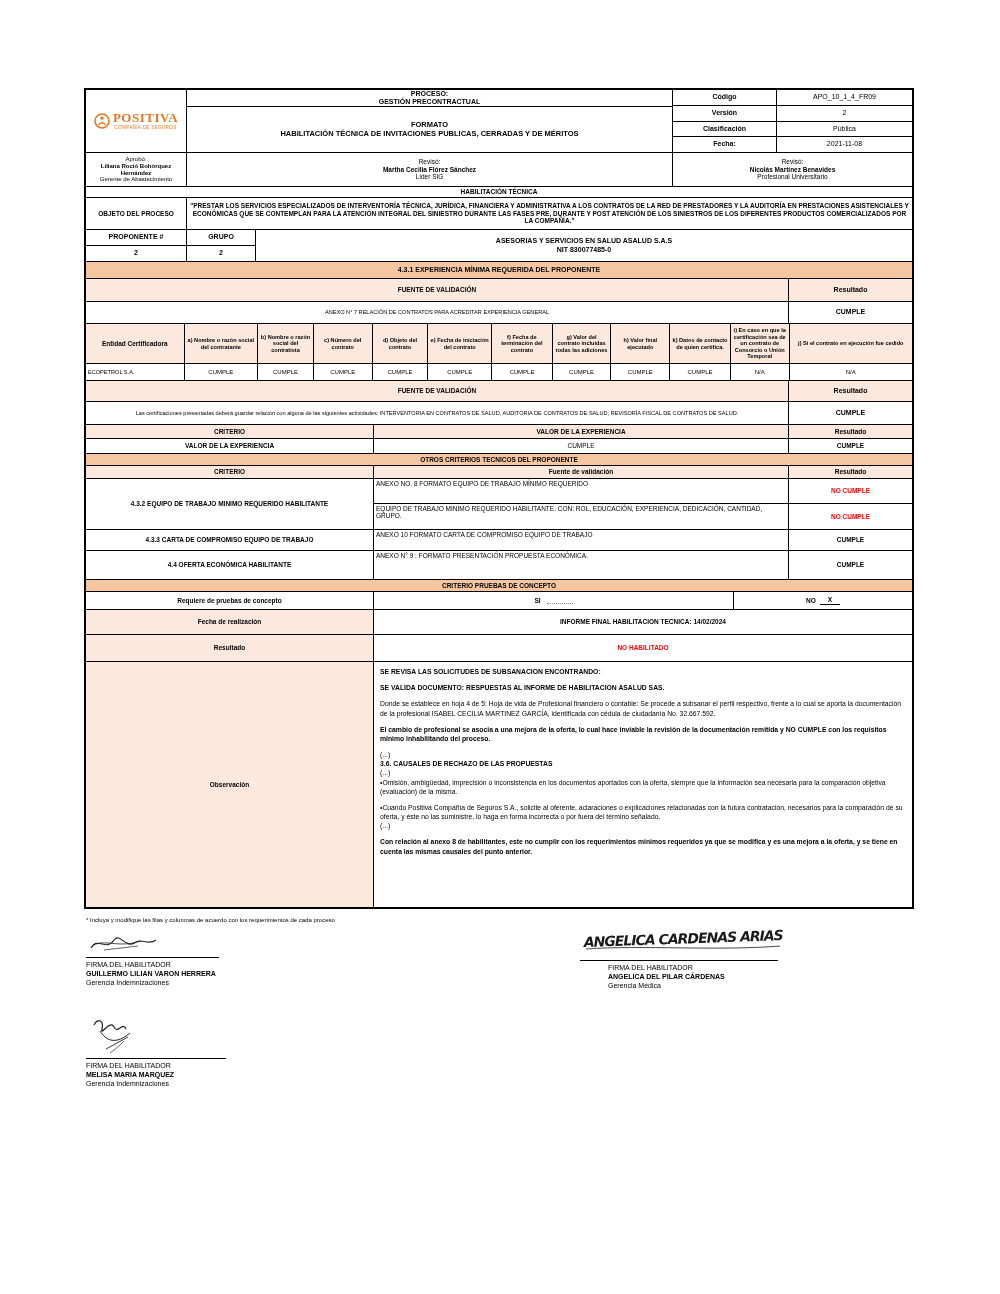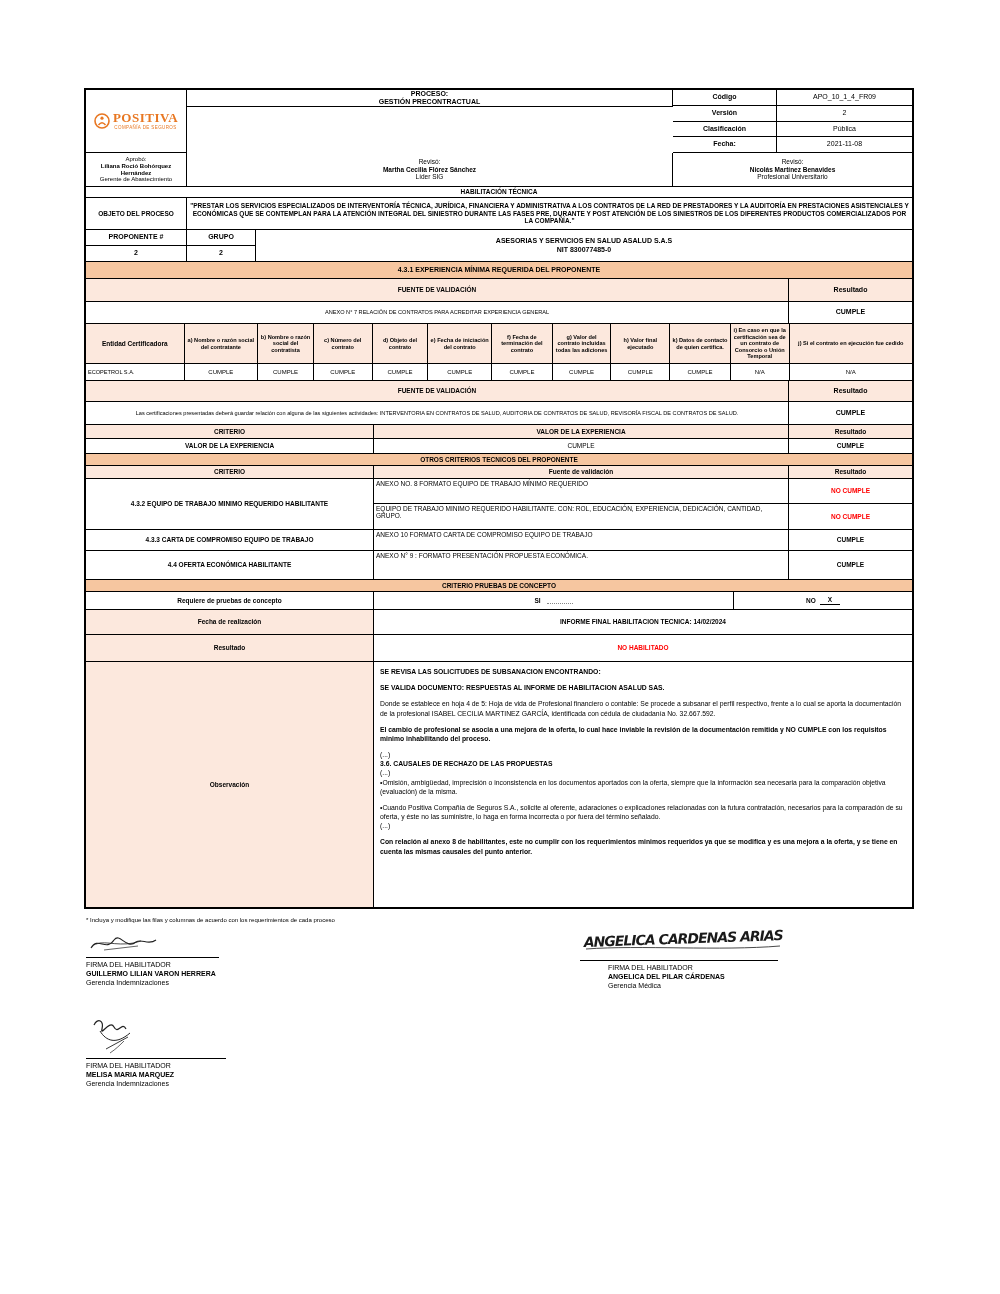--- a/index.html
+++ b/index.html
@@ -56,20 +56,24 @@
             <span class="brand">POSITIVA</span>
             <span class="tagline">COMPAÑÍA DE SEGUROS</span>
           </div>
         </div>
       </div>
       <div class="stack" style="width:486px">
         <div class="c b" style="width:486px;height:17px">
           <span>PROCESO:</span>
           <span>GESTIÓN PRECONTRACTUAL</span>
         </div>
+        <div class="c b f75" style="width:486px;height:46px">
+          <span>FORMATO</span>
+          <span>HABILITACIÓN TÉCNICA DE INVITACIONES  PUBLICAS, CERRADAS Y DE MÉRITOS</span>
+        </div>
       </div>
       <div class="stack" style="width:239px">
         <div class="r" style="width:239px">
           <div class="c b" style="width:104px;height:16px">Código</div>
           <div class="c lr" style="width:135px;height:16px">APO_10_1_4_FR09</div>
         </div>
         <div class="r" style="width:239px">
           <div class="c b" style="width:104px;height:16px">Versión</div>
           <div class="c lr" style="width:135px;height:16px">2</div>
         </div>

